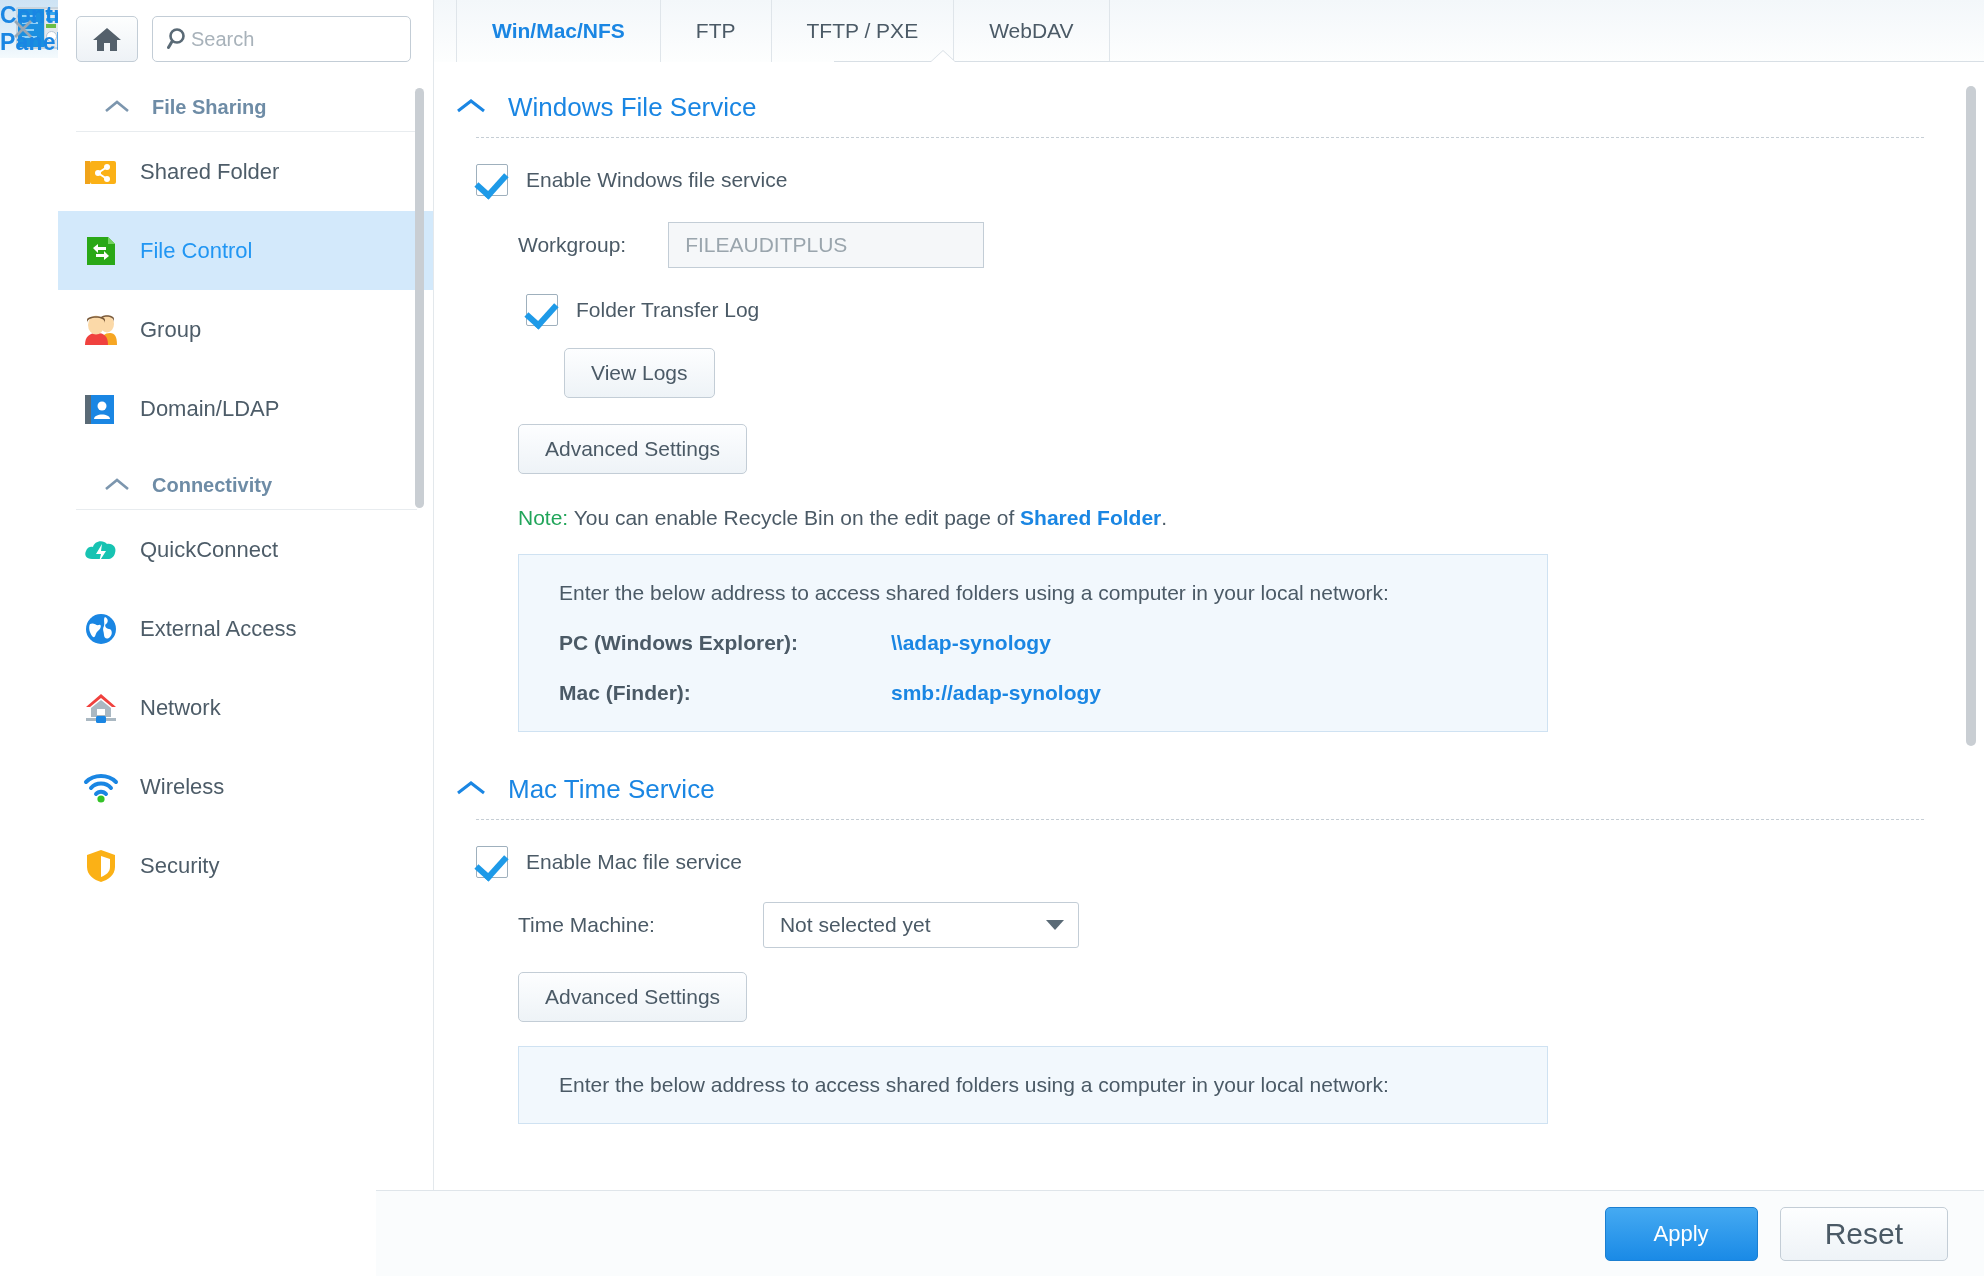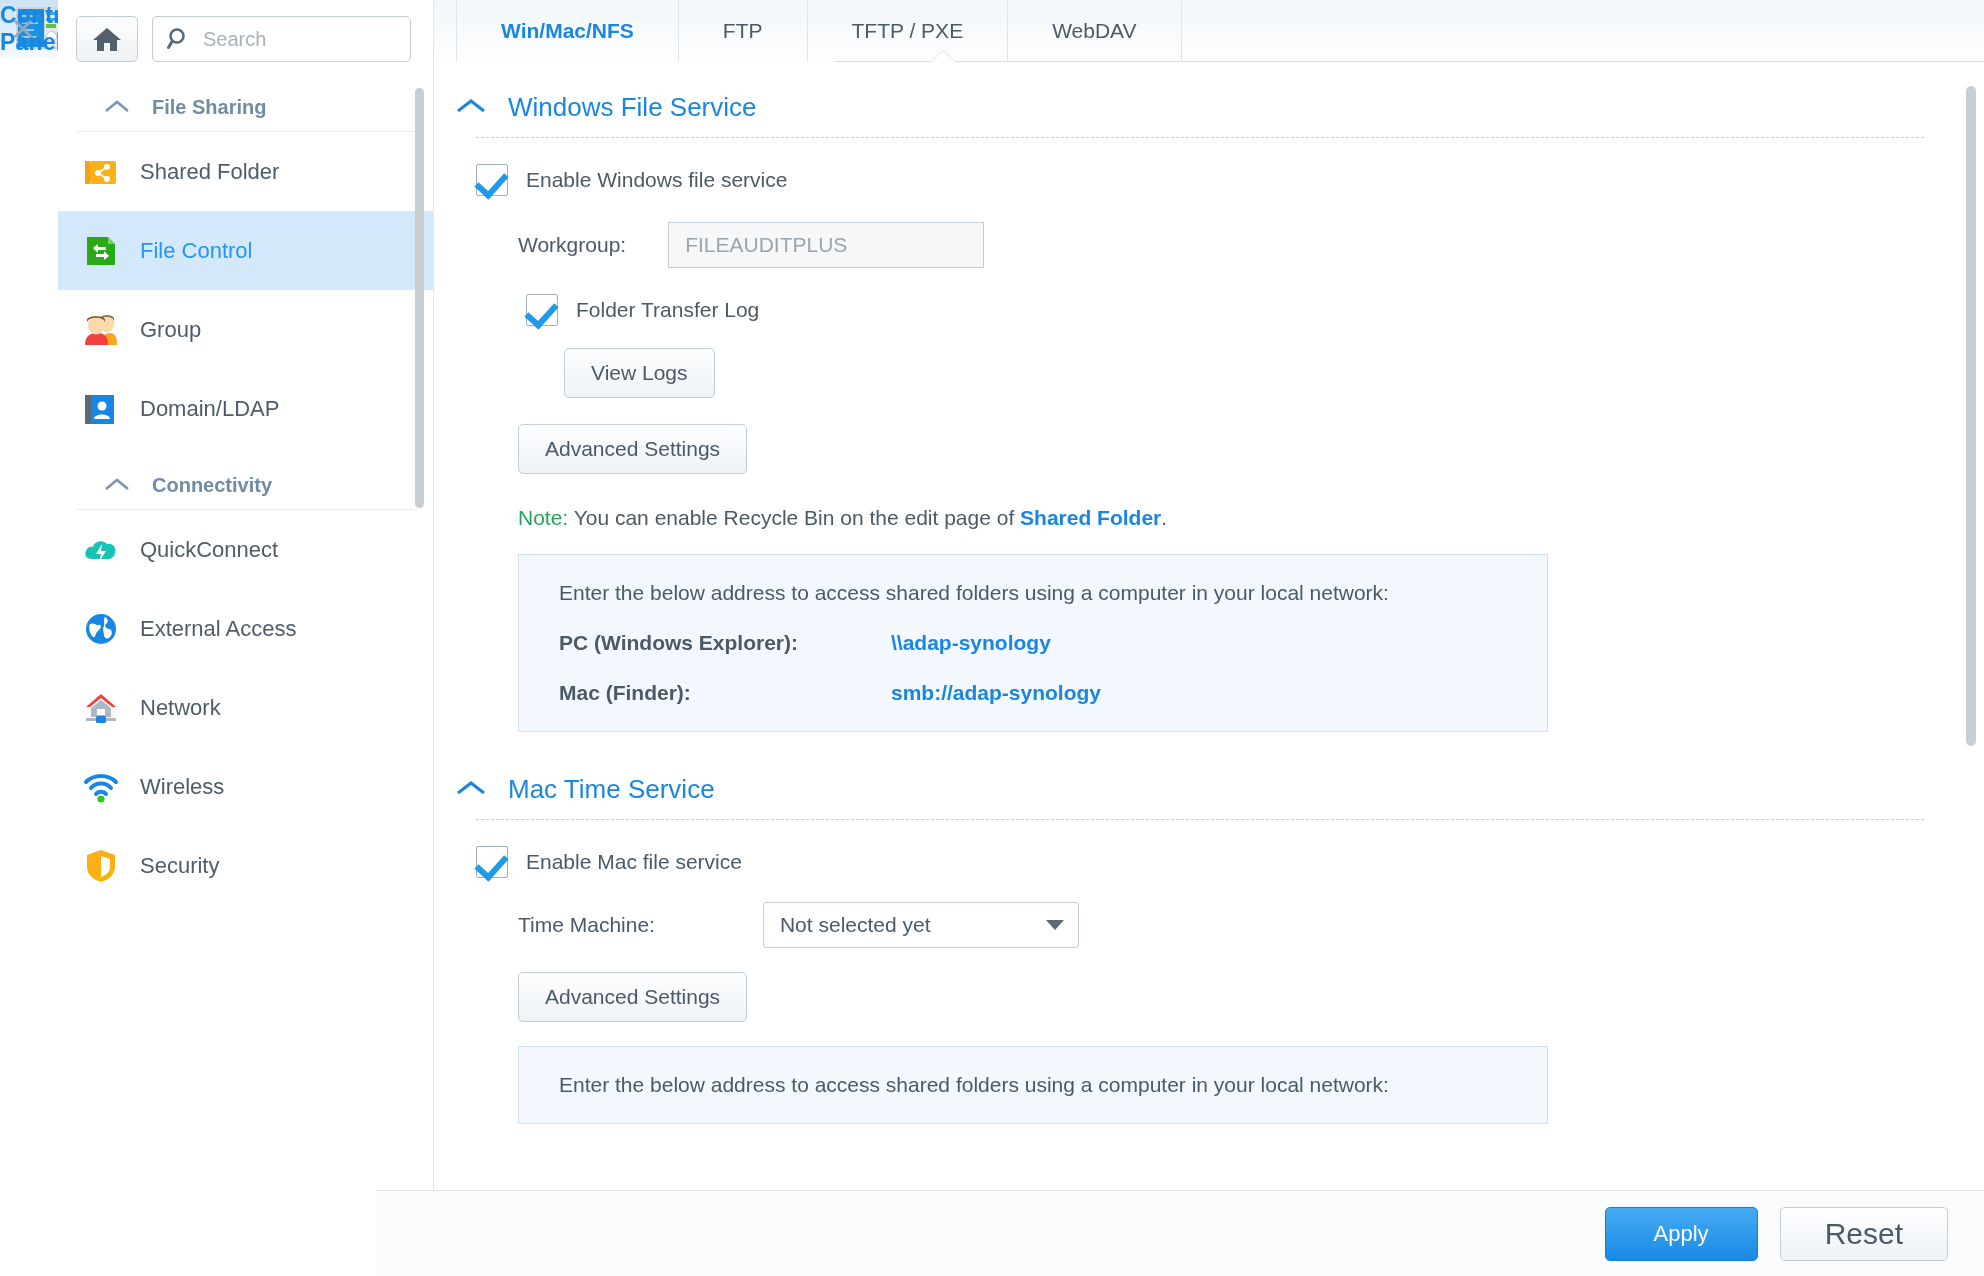--- a/index.html
+++ b/index.html
@@ -42,21 +42,21 @@
     border-right: 1px solid #e3e8ec; overflow:hidden;
   }
   .sidebar-top { padding: 16px 22px 0 18px; display:flex; gap:14px; align-items:center; }
   .home-btn {
     width: 62px; height: 46px; border:1px solid #c3cdd6; border-radius:5px;
     background: linear-gradient(to bottom,#fdfefe,#eef2f6);
     display:flex; align-items:center; justify-content:center;
   }
   .search-box {
     flex:1; height: 46px; border:1px solid #c3cdd6; border-radius:5px; background:#fff;
-    display:flex; align-items:center; padding: 0 14px; gap: 12px;
+    display:flex; align-items:center; padding: 0 14px; 
   }
   .search-ph { color:#a8b2ba; font-size: 20px; }
 
   .side-scroll { position:absolute; top: 78px; left:0; right:0; bottom:0; overflow:hidden; }
   .sec-header {
     display:flex; align-items:center; gap: 22px; padding: 18px 0 12px 28px;
     border-bottom: 1px solid #e8ecef; margin: 0 16px 0 18px;
   }
   .sec-header .chev { color:#7c96ae; }
   .sec-title { font-size: 20px; font-weight: bold; color:#6e8ca6; }
@@ -69,21 +69,21 @@
   .nav-item.selected .nav-label { color:#2196f3; }
   .nav-ico { width: 38px; height: 38px; flex:0 0 38px; position:relative; }
 
   .sb-scrollbar { position:absolute; right: 9px; top: 88px; width: 9px; height: 420px; background:#c9ced3; border-radius:5px; }
 
   
   .content { flex:1; position:relative; display:flex; flex-direction:column; min-width:0;
     background: linear-gradient(to bottom,#f7fafc 0%, #ffffff 40px); }
   .tabs { height: 62px; flex:0 0 62px; display:flex; align-items:stretch; padding-left: 22px;
     background: linear-gradient(to bottom,#f3f7fa,#fdfefe); }
-  .tab { display:flex; align-items:center; padding: 0 44px; font-size: 21px; color:#4b5a66;
+  .tab { display:flex; align-items:center; padding: 0 35px; font-size: 21px; color:#4b5a66;
     border-right: 1px solid #dfe5ea; position:relative; }
   .tab:first-child { border-left: 1px solid #dfe5ea; }
   .tab.active { color:#1a86e3; font-weight: bold; }
   .tabs-underline { position:absolute; left: 400px; right: 0; top: 61px; height: 1px; background:#d8dfe5; }
   .tab-arrow { position:absolute; top: 51px; left: 497px; width: 0; height:0;
     border-left: 12px solid transparent; border-right: 12px solid transparent; border-bottom: 11px solid #ffffff; z-index:3;}
   .tab-arrow-b { position:absolute; top: 50px; left: 496px; width: 0; height:0;
     border-left: 13px solid transparent; border-right: 13px solid transparent; border-bottom: 12px solid #d8dfe5; z-index:2;}
 
   .scroll-area { flex:1; position:relative; overflow:hidden; padding: 0 0 0 0; }

